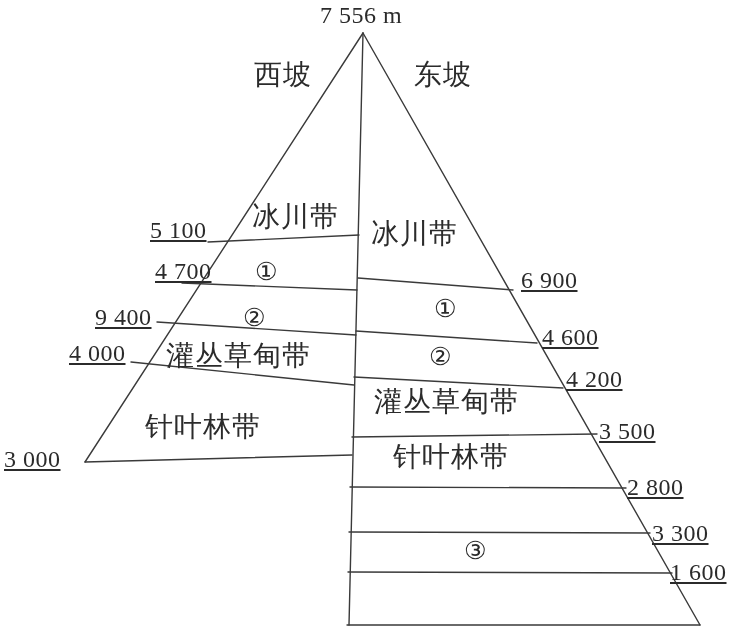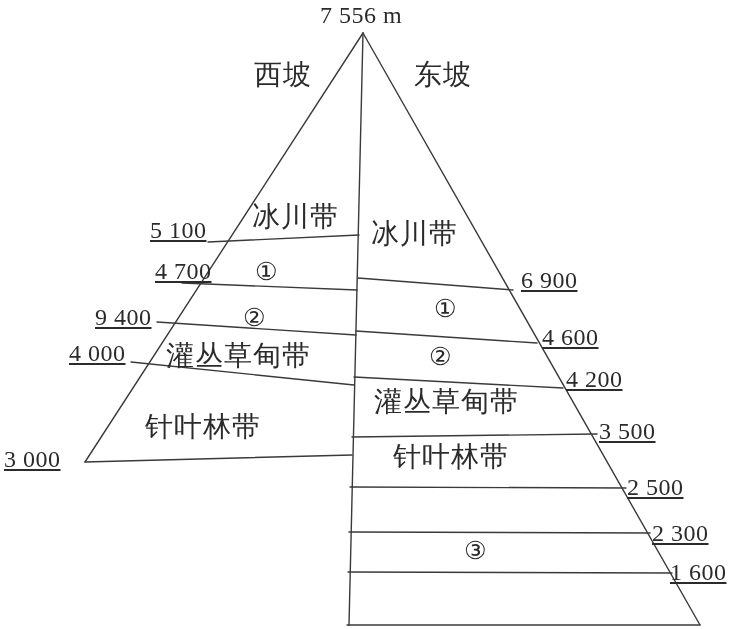--- a/index.html
+++ b/index.html
@@ -104,22 +104,22 @@
   <div class="label elev" style="left:150px; top:218px;">5 100</div>
   <div class="label elev" style="left:121px; top:259px;margin-left:34px;">4 700</div>
   <div class="label elev" style="left:95px; top:305px;">9 400</div>
   <div class="label elev" style="left:69px; top:341px;">4 000</div>
   <div class="label elev" style="left:4px; top:447px;">3 000</div>
 
   <div class="label elev" style="left:521px; top:268px;">6 900</div>
   <div class="label elev" style="left:542px; top:325px;">4 600</div>
   <div class="label elev" style="left:566px; top:367px;">4 200</div>
   <div class="label elev" style="left:599px; top:419px;">3 500</div>
-  <div class="label elev" style="left:627px; top:475px;">2 500</div>
-  <div class="label elev" style="left:652px; top:521px;">2 300</div>
+  <div class="label elev" style="left:627px; top:475px;">2 800</div>
+  <div class="label elev" style="left:652px; top:521px;">3 300</div>
   <div class="label elev" style="left:670px; top:560px;">1 600</div>
 
   <div class="label cjk" style="left:252px; top:205px;">冰川带</div>
   <div class="label circled" style="left:255px; top:259px;">①</div>
   <div class="label circled" style="left:243px; top:305px;">②</div>
   <div class="label cjk" style="left:166px; top:344px;">灌丛草甸带</div>
   <div class="label cjk" style="left:145px; top:415px;">针叶林带</div>
 
   <div class="label cjk" style="left:371px; top:222px;">冰川带</div>
   <div class="label circled" style="left:434px; top:296px;">①</div>

